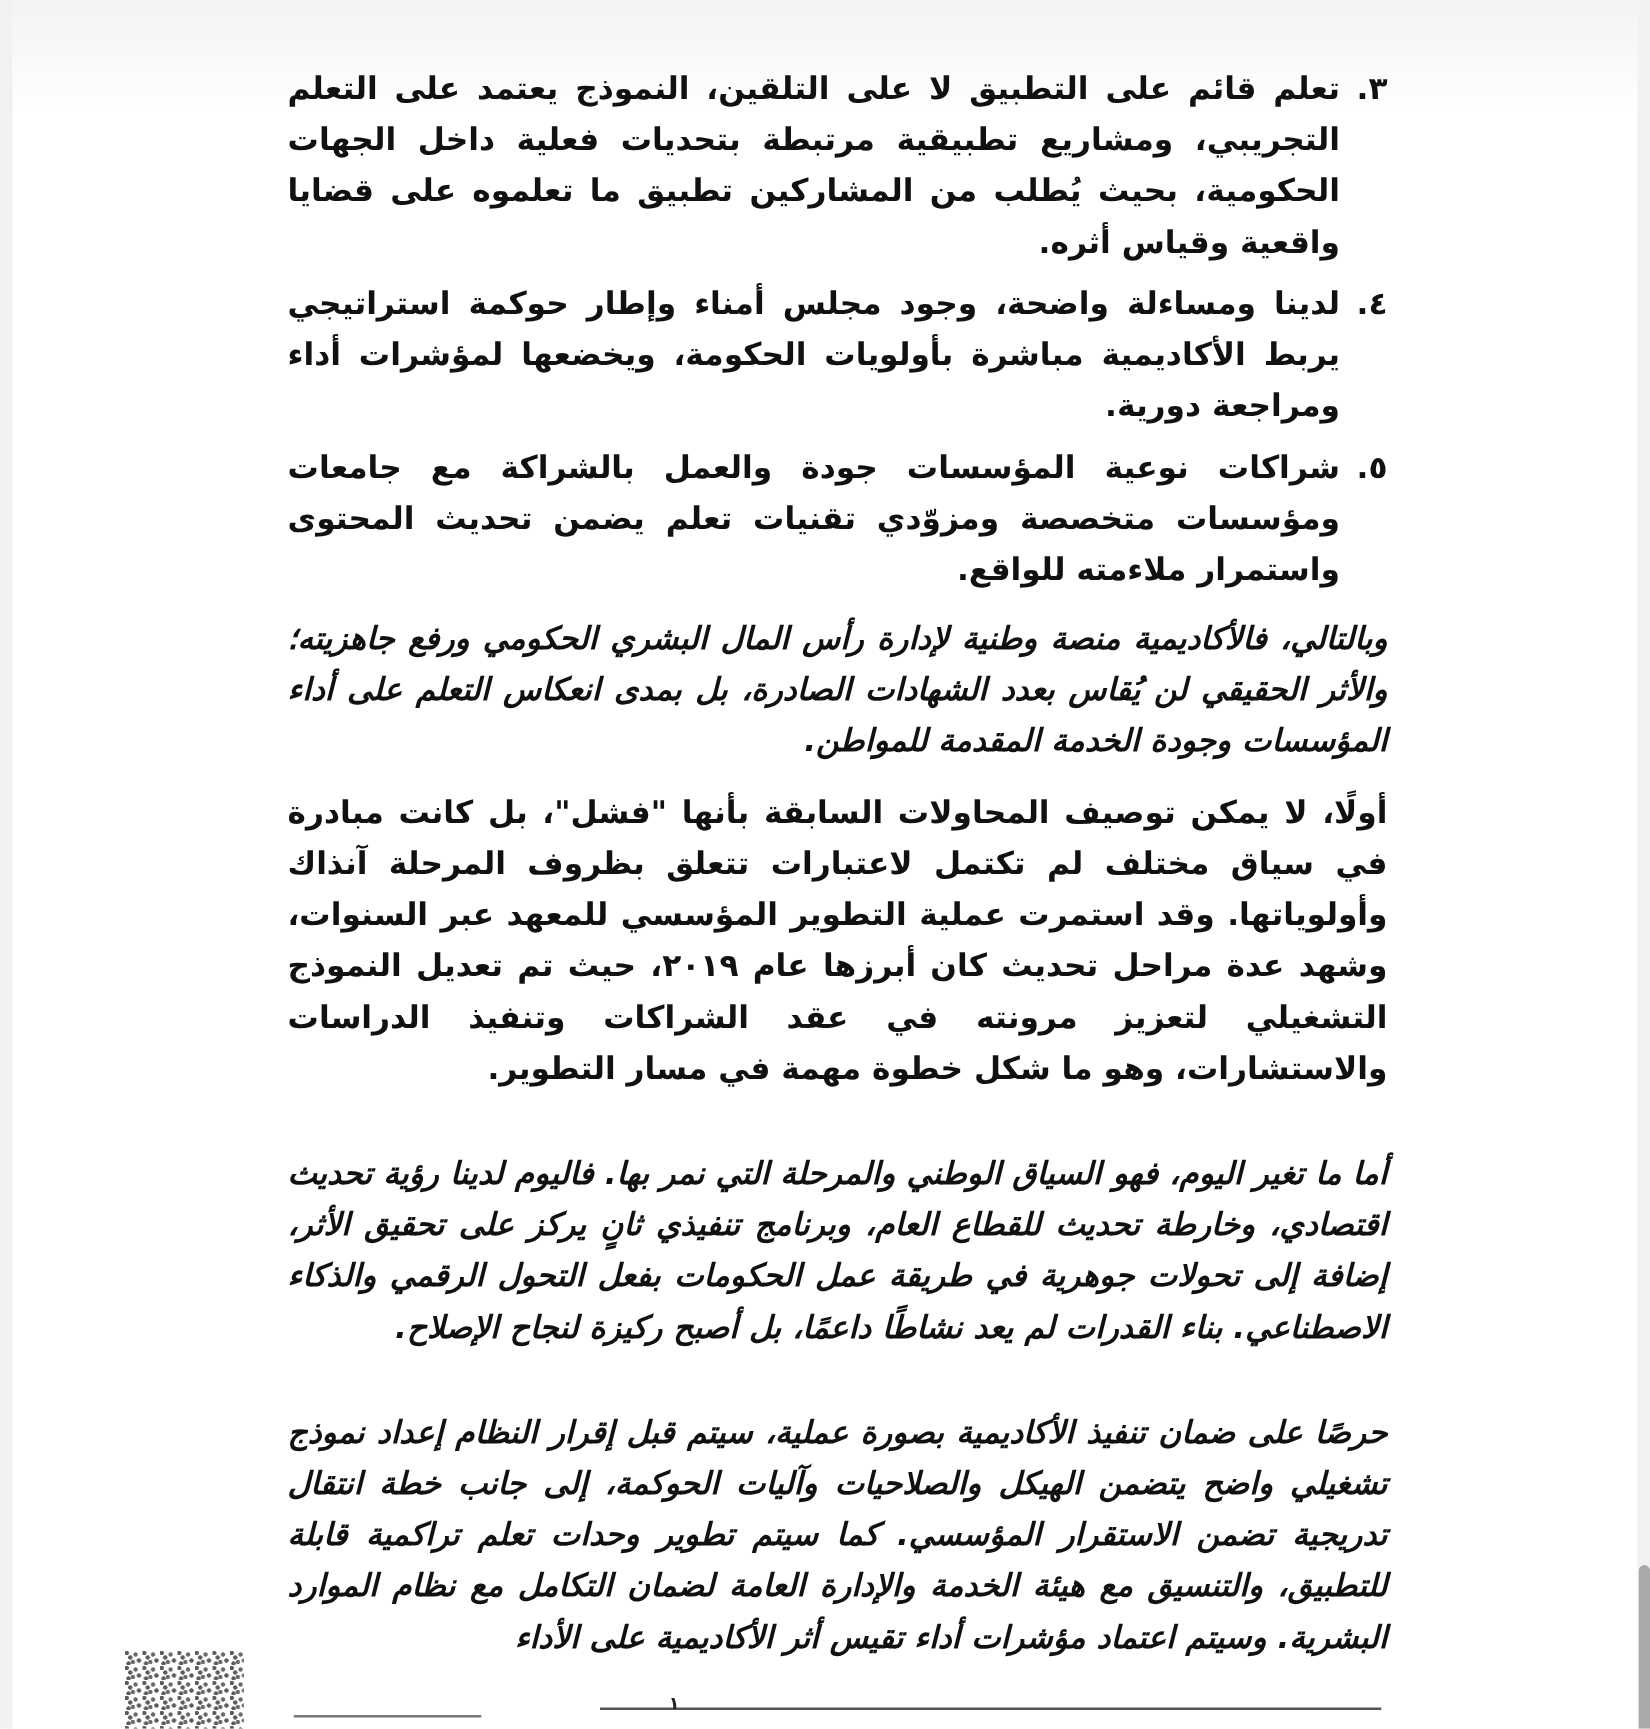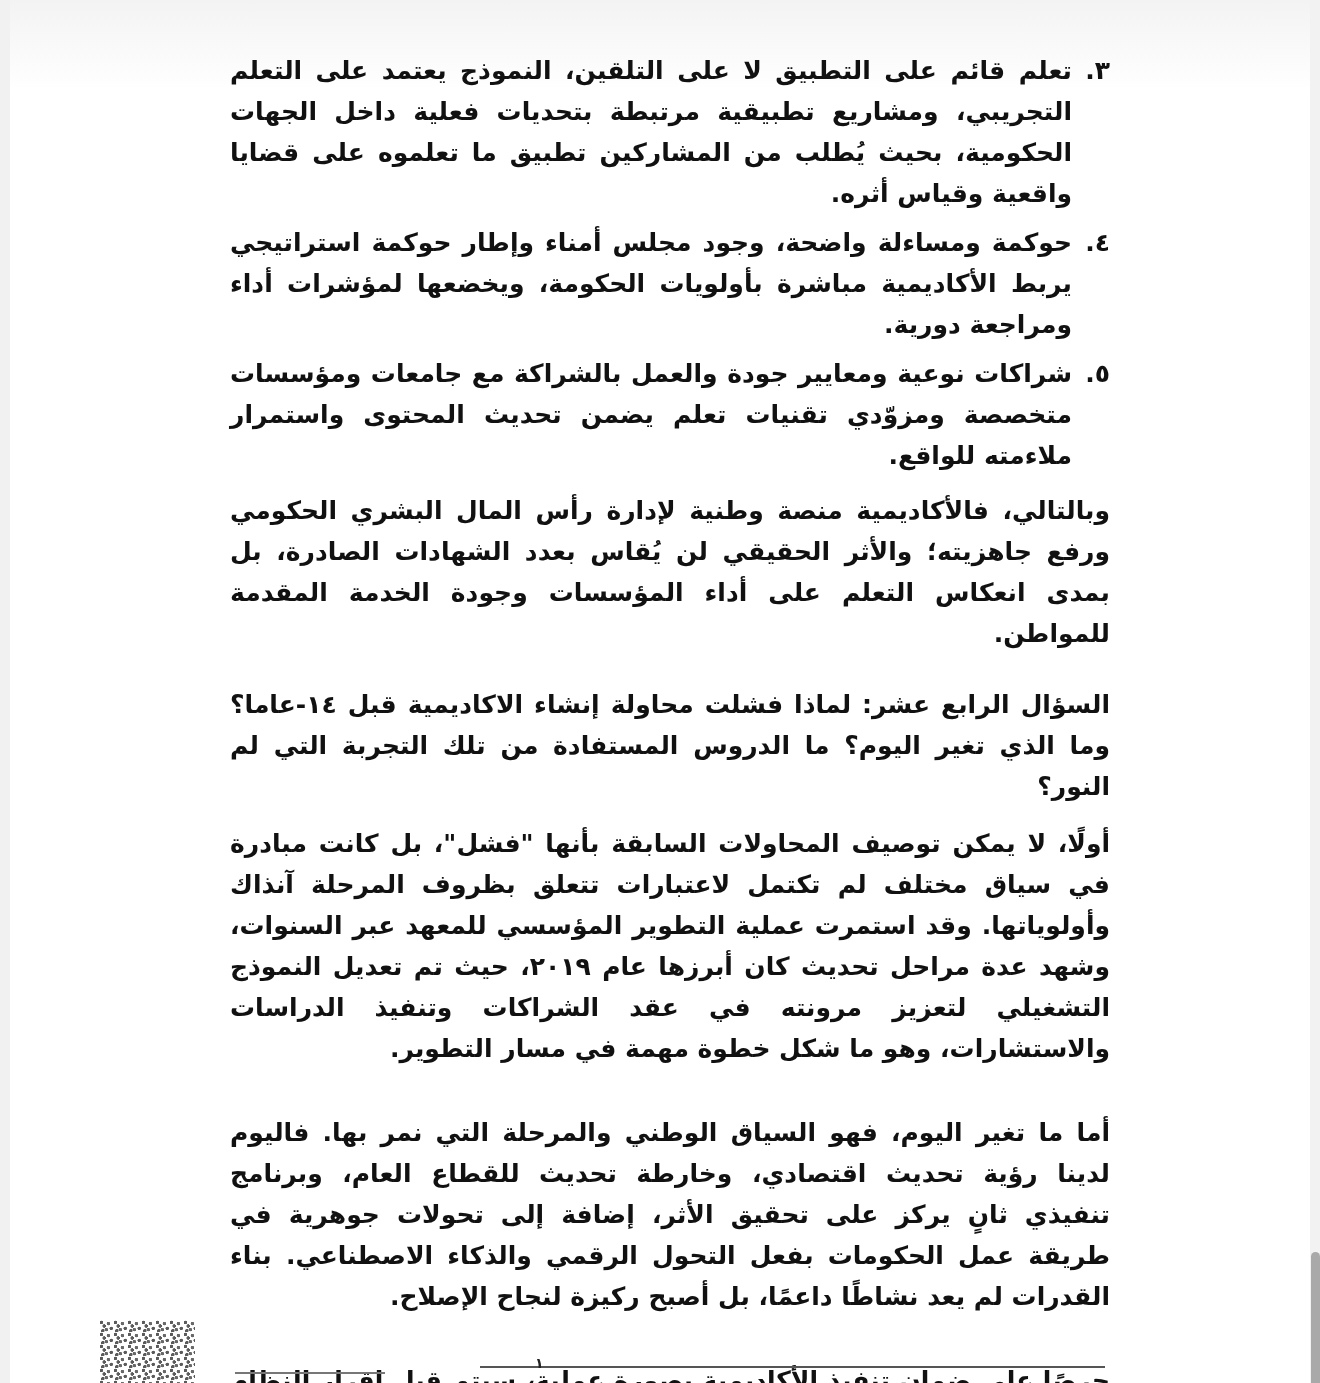--- a/index.html
+++ b/index.html
@@ -61,21 +61,21 @@
       display: flex;
       flex-direction: row;
       margin-bottom: 8px;
     }
     .list-num {
       flex: 0 0 38px;
       text-align: right;
     }
     .list-body { flex: 1; }
     .u { text-underline-offset: 5px; }
-    .para { margin-top: 14px; }
+    .para { margin-top: 14px; font-style: italic; }
     .para.gap { margin-top: 43px; }
     .question { margin-top: 30px; }
     .answer { margin-top: 16px; }
     .scan-noise {
       position: absolute;
       left: 100px; top: 1320px;
       width: 95px; height: 63px;
       background-image:
         radial-gradient(circle at 10% 20%, #333 1.5px, transparent 2px),
         radial-gradient(circle at 30% 50%, #333 1.5px, transparent 2px),
@@ -119,34 +119,33 @@
     <div class="list-item">
       <span class="list-num">٣.</span>
       <div class="list-body">
         <span class="u">تعلم قائم على التطبيق لا على التلقين،</span><span> النموذج يعتمد على التعلم التجريبي، ومشاريع تطبيقية مرتبطة بتحديات فعلية داخل الجهات الحكومية، بحيث يُطلب من المشاركين تطبيق ما تعلموه على قضايا واقعية وقياس أثره.</span>
       </div>
     </div>
 
     <div class="list-item">
       <span class="list-num">٤.</span>
       <div class="list-body">
-        <span class="u">حوكمة ومساءلة واضحة،</span><span> وجود مجلس أمناء وإطار حوكمة استراتيجي يربط الأكاديمية مباشرة بأولويات الحكومة، ويخضعها لمؤشرات أداء ومراجعة دورية.</span>
+        <span class="u">لدينا ومساءلة واضحة،</span><span> وجود مجلس أمناء وإطار حوكمة استراتيجي يربط الأكاديمية مباشرة بأولويات الحكومة، ويخضعها لمؤشرات أداء ومراجعة دورية.</span>
       </div>
     </div>
 
     <div class="list-item">
       <span class="list-num">٥.</span>
       <div class="list-body">
-        <span class="u">شراكات نوعية ومعايير جودة</span><span> والعمل بالشراكة مع جامعات ومؤسسات متخصصة ومزوّدي تقنيات تعلم يضمن تحديث المحتوى واستمرار ملاءمته للواقع.</span>
+        <span class="u">شراكات نوعية المؤسسات جودة</span><span> والعمل بالشراكة مع جامعات ومؤسسات متخصصة ومزوّدي تقنيات تعلم يضمن تحديث المحتوى واستمرار ملاءمته للواقع.</span>
       </div>
     </div>
 
     <p class="para">وبالتالي، فالأكاديمية منصة وطنية لإدارة رأس المال البشري الحكومي ورفع جاهزيته؛ والأثر الحقيقي لن يُقاس بعدد الشهادات الصادرة، بل بمدى انعكاس التعلم على أداء المؤسسات وجودة الخدمة المقدمة للمواطن.</p>
 
-    <p class="question">السؤال الرابع عشر: لماذا فشلت محاولة إنشاء الاكاديمية قبل ١٤-عاما؟ وما الذي تغير اليوم؟ ما الدروس المستفادة من تلك التجربة التي لم النور؟</p>
 
     <p class="answer">أولًا، لا يمكن توصيف المحاولات السابقة بأنها "فشل"، بل كانت مبادرة في سياق مختلف لم تكتمل لاعتبارات تتعلق بظروف المرحلة آنذاك وأولوياتها. وقد استمرت عملية التطوير المؤسسي للمعهد عبر السنوات، وشهد عدة مراحل تحديث كان أبرزها عام ٢٠١٩، حيث تم تعديل النموذج التشغيلي لتعزيز مرونته في عقد الشراكات وتنفيذ الدراسات والاستشارات، وهو ما شكل خطوة مهمة في مسار التطوير.</p>
     <p class="para gap">أما ما تغير اليوم، فهو السياق الوطني والمرحلة التي نمر بها. فاليوم لدينا رؤية تحديث اقتصادي، وخارطة تحديث للقطاع العام، وبرنامج تنفيذي ثانٍ يركز على تحقيق الأثر، إضافة إلى تحولات جوهرية في طريقة عمل الحكومات بفعل التحول الرقمي والذكاء الاصطناعي. بناء القدرات لم يعد نشاطًا داعمًا، بل أصبح ركيزة لنجاح الإصلاح.</p>
     <p class="para gap">حرصًا على ضمان تنفيذ الأكاديمية بصورة عملية، سيتم قبل إقرار النظام إعداد نموذج تشغيلي واضح يتضمن الهيكل والصلاحيات وآليات الحوكمة، إلى جانب خطة انتقال تدريجية تضمن الاستقرار المؤسسي. كما سيتم تطوير وحدات تعلم تراكمية قابلة للتطبيق، والتنسيق مع هيئة الخدمة والإدارة العامة لضمان التكامل مع نظام الموارد البشرية. وسيتم اعتماد مؤشرات أداء تقيس أثر الأكاديمية على الأداء</p>
   </div>
 
   <div class="scan-noise"></div>
   <div class="footer-line-left"></div>
   <div class="footer-line-right"></div>
   <span class="page-number">١</span>

